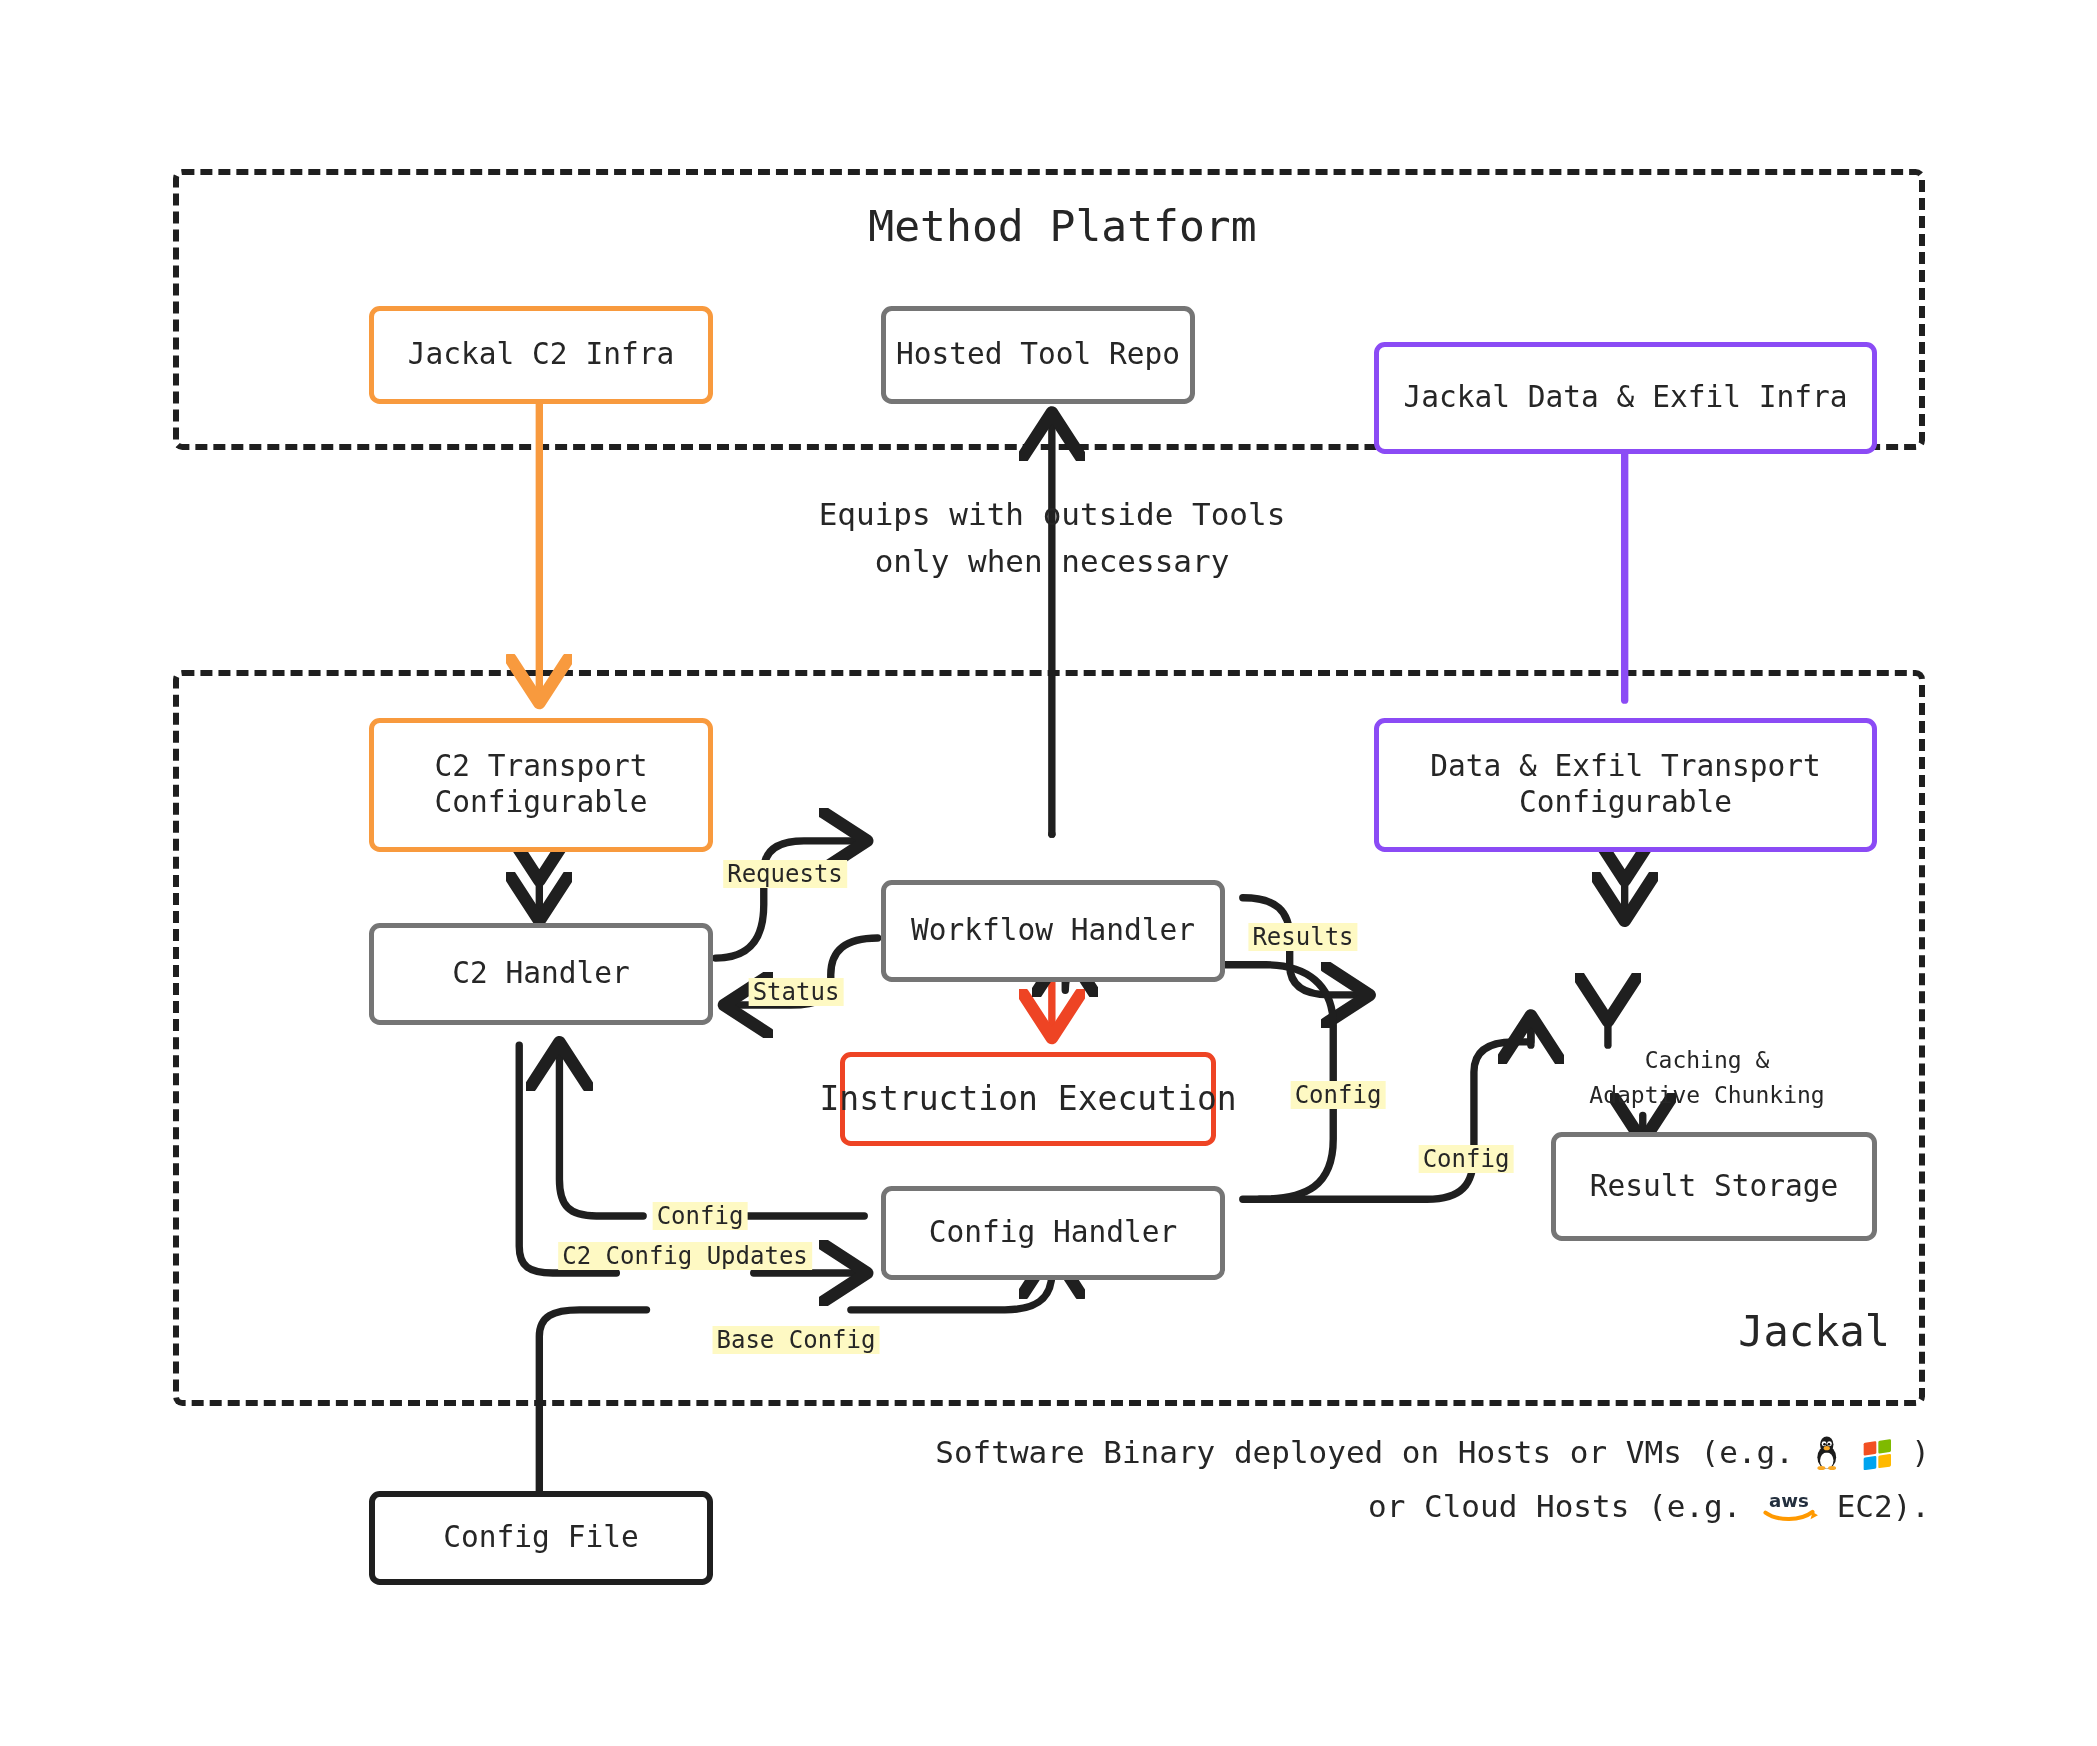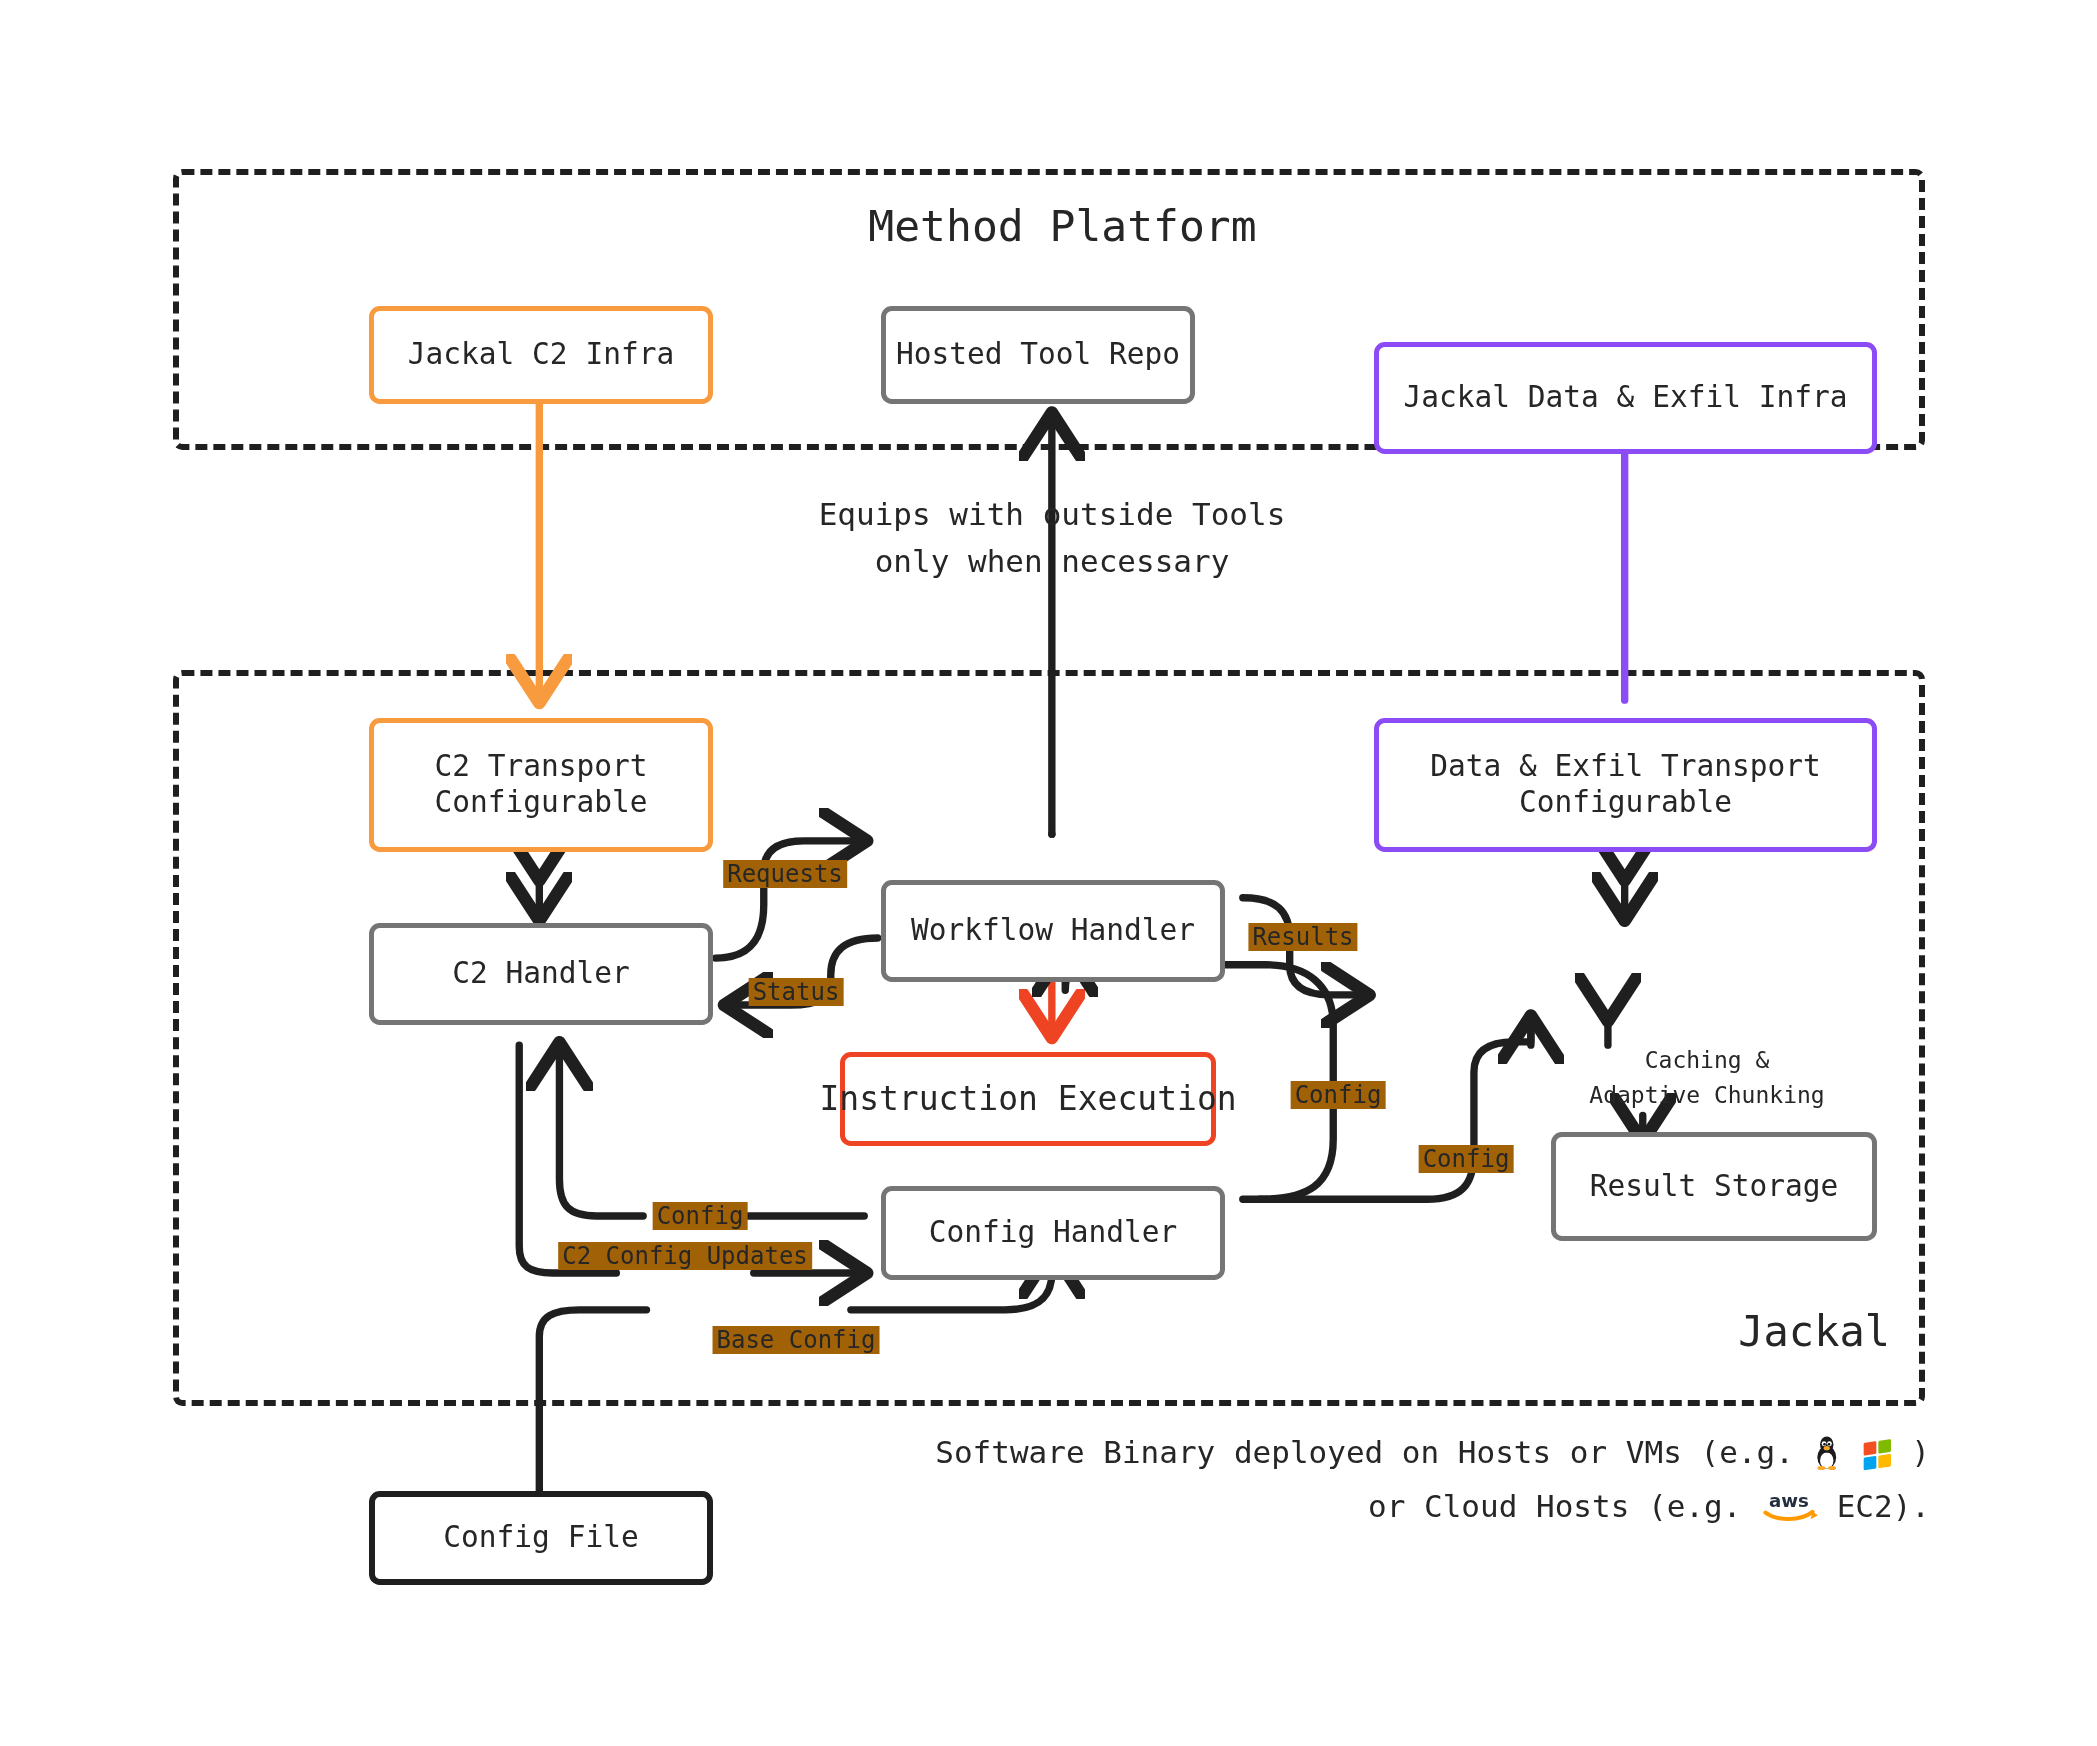--- a/index.html
+++ b/index.html
@@ -16,21 +16,21 @@
   .node .l1{white-space:nowrap;}
   .node .l2{white-space:nowrap;}
 
   .b-gray{border:5.4px solid #757575;}
   .b-orange{border:5.4px solid #F89A3E;}
   .b-purple{border:5.4px solid #8B4BF5;}
   .b-red{border:5.4px solid #EE4424;}
   .b-black{border:6px solid #1f1f1f;}
 
   .titletxt{position:absolute;color:#262626;white-space:nowrap;}
-  .edgelbl{position:absolute;color:#262626;white-space:nowrap;background:#a16207;
+  .edgelbl{position:absolute;color:#262626;white-space:nowrap;background:#fef9c3;
            padding:0 4px;transform:translate(-50%,-50%);}
   .centerlbl{position:absolute;color:#262626;white-space:nowrap;text-align:center;
              transform:translateX(-50%);}
   .rightlbl{position:absolute;color:#262626;white-space:nowrap;text-align:right;}
 
   .ico{display:inline-block;vertical-align:-0.22em;}
 </style>
 </head>
 <body>
 

